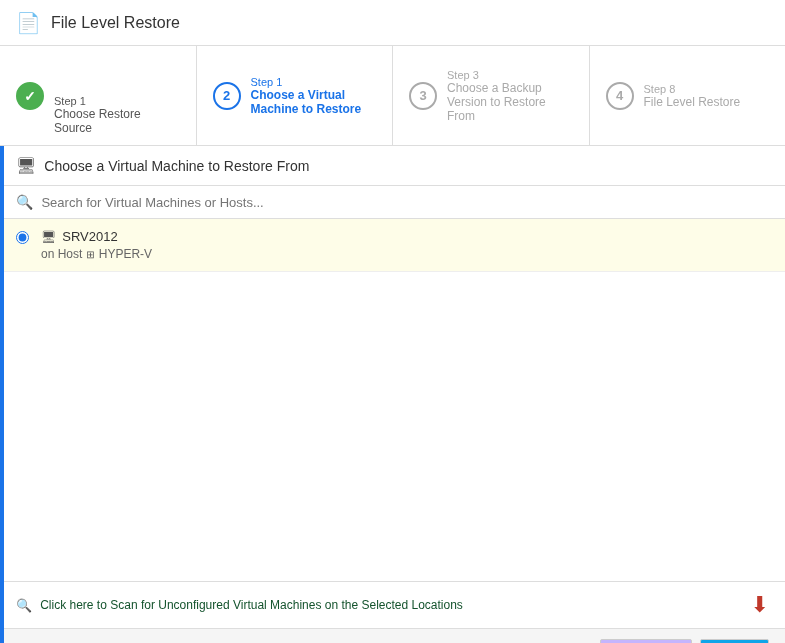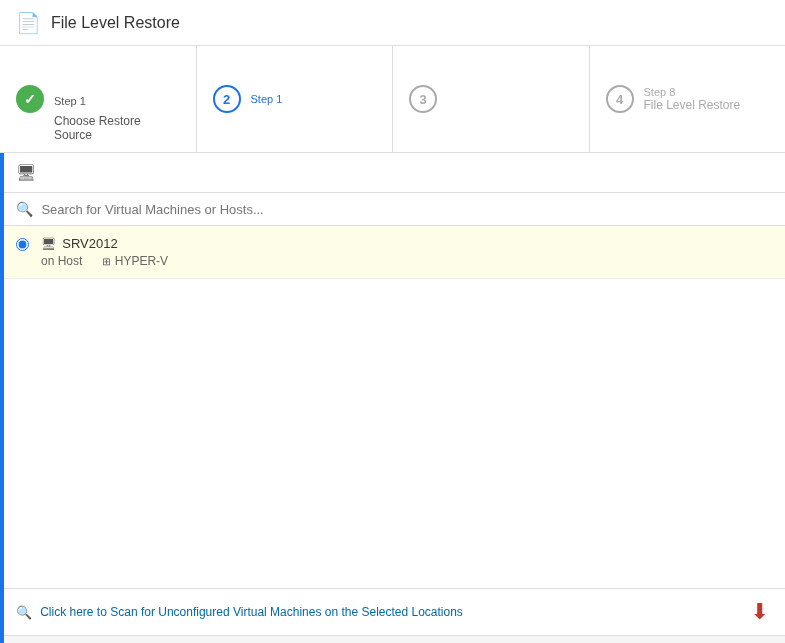--- a/index.html
+++ b/index.html
@@ -28,21 +28,21 @@
       font-weight: bold;
     }
     .step-circle.active { border-color: #1a73e8; color: #1a73e8; }
     .step-circle.completed { border-color: #4caf50; color: #fff; background: #4caf50; font-size: 14px; }
     .step-text { display: flex; flex-direction: column; }
     .step-number { font-size: 11px; color: #aaa; }
     .step-number.active { color: #1a73e8; }
     .step-number.completed { color: #555; margin-top: 39px; }
     .step-label { font-size: 12px; color: #aaa; }
     .step-label.active { color: #1a73e8; font-weight: bold; }
-    .step-label.completed { color: #555; margin-top: 7px; }
+    .step-label.completed { color: #555; }
 
     
     .section-header {
       display: flex; align-items: center; padding: 10px 16px; border-bottom: 1px solid #ddd; background: #fff;
     }
     .section-header-icon { font-size: 16px; margin-right: 8px; color: #555; }
     .section-header-text { font-size: 14px; color: #333; }
 
     
     .search-bar {
@@ -57,30 +57,30 @@
     .vm-list { flex: 1; overflow-y: auto; background: #fff; }
     .vm-item {
       display: flex; align-items: flex-start; padding: 10px 16px; border-bottom: 1px solid #eee;
       background: #fefde8;
     }
     .vm-radio { margin-right: 12px; margin-top: 2px; accent-color: #1a73e8; }
     .vm-info { display: flex; flex-direction: column; }
     .vm-name { display: flex; align-items: center; font-size: 13px; color: #333; margin-bottom: 3px; }
     .vm-name-icon { font-size: 12px; margin-right: 6px; color: #555; }
     .vm-host { display: flex; align-items: center; font-size: 12px; color: #666; }
-    .vm-host-label { margin-right: 20px; }
+    .vm-host-label { margin-right: 4px; }
     .vm-host-icon { font-size: 10px; margin-right: 4px; color: #555; display: inline-block; }
 
     
     .scan-bar {
       display: flex; align-items: center; padding: 10px 16px; border-top: 1px solid #ddd;
       background: #fff; position: absolute; bottom: 50px; left: 0; right: 0;
     }
     .scan-icon { font-size: 13px; color: #1a73e8; margin-right: 8px; }
-    .scan-text { font-size: 12px; color: #0369a1; cursor: pointer; }
+    .scan-text { font-size: 12px; color: #14532d; cursor: pointer; }
     .scan-download-icon { margin-left: auto; font-size: 22px; color: #c0392b; }
 
     
     .footer {
       display: flex; justify-content: flex-end; align-items: center; padding: 8px 16px;
       border-top: 1px solid #ddd; background: #f5f5f5; position: absolute; bottom: 0; left: 0; right: 0; height: 50px;
     }
     .btn {
       padding: 6px 20px; font-size: 13px; border: 1px solid #ccc; background: #c4b5fd;
       cursor: pointer; border-radius: 2px; color: #333; margin-left: 8px;
@@ -115,44 +115,50 @@
     <div class="step-text">
       <span class="step-number completed">Step 1</span>
       <span class="step-label completed">Choose Restore Source</span>
     </div>
   </div>
 
   <div class="step">
     <div class="step-circle active">2</div>
     <div class="step-text">
       <span class="step-number active">Step 1</span>
+      <span class="step-label active">Choose a Virtual Machine to Restore</span>
     </div>
   </div>
 
   <div class="step">
     <div class="step-circle">3</div>
+    <div class="step-text">
+      <span class="step-number">Step 3</span>
+      <span class="step-label">Choose a Backup Version to Restore From</span>
+    </div>
   </div>
 
   <div class="step">
     <div class="step-circle">4</div>
     <div class="step-text">
       <span class="step-number">Step 8</span>
       <span class="step-label">File Level Restore</span>
     </div>
   </div>
 
 </div>
 
 <div class="main-wrapper">
   <div class="left-accent"></div>
 
   <div class="main-content">
 
     <div class="section-header">
       <span class="section-header-icon">🖥</span>
+      <span class="section-header-text">Choose a Virtual Machine to Restore From</span>
     </div>
 
     <div class="search-bar">
       <span class="search-icon">🔍</span>
       <input class="search-input" type="text" placeholder="Search for Virtual Machines or Hosts..." style="">
     </div>
 
     <div class="vm-list">
       <div class="vm-item">
         <input type="radio" class="vm-radio" checked="" style="">

